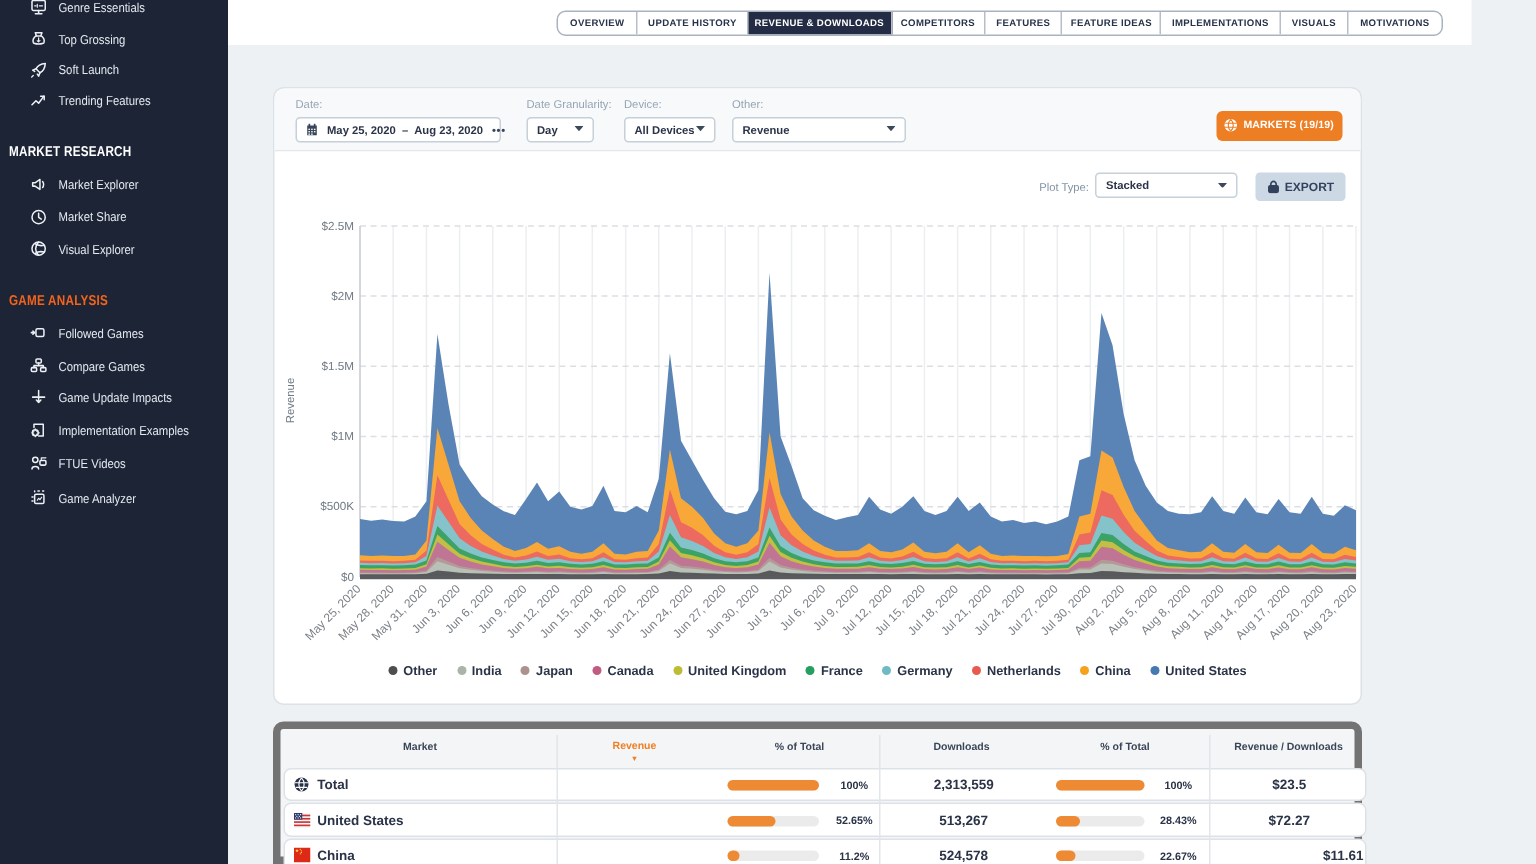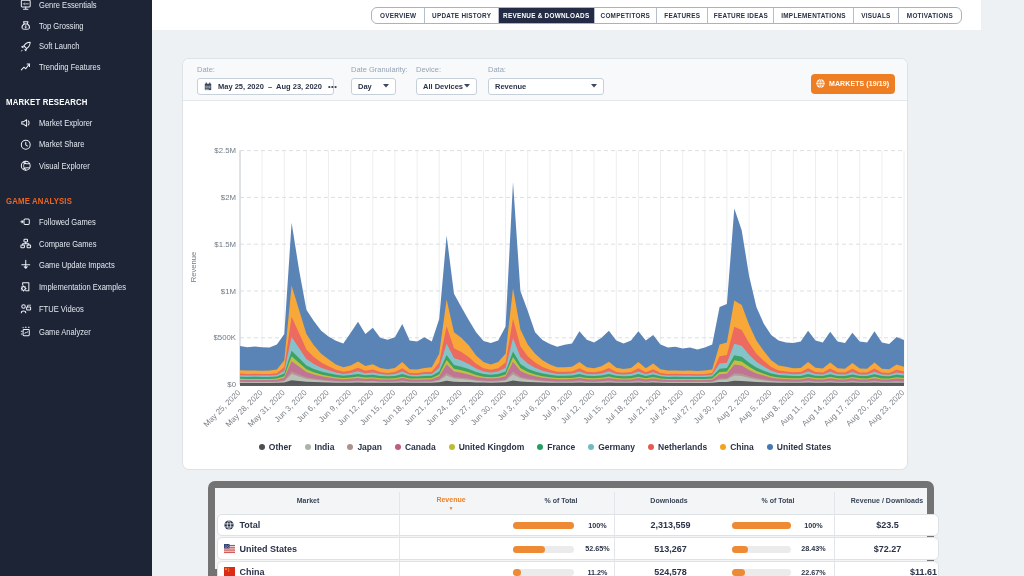--- a/index.html
+++ b/index.html
@@ -20,21 +20,21 @@
 .fbox { position:absolute; height:17px; background:#fff; border:1px solid #c6d0d9; border-radius:3px; display:flex; align-items:center; padding:0 6px; font-size:7.5px; font-weight:bold; color:#2a3347; white-space:nowrap; }
 .mbtn { position:absolute; right:12.4px; top:14.5px; width:84px; height:20px; background:#ee7e23; border-radius:4px; color:#fff; font-size:7px; font-weight:bold; display:flex; align-items:center; justify-content:center; letter-spacing:0.1px; }
 .prow { position:absolute; left:0; top:52px; width:724px; height:30px; }
 .plabel { position:absolute; right:181px; top:9px; font-size:7.5px; color:#8294a6; }
 .prow .fbox { position:absolute !important; left:547.4px !important; top:4px !important; }
 .ebtn { position:absolute; left:654px; top:4px; width:60px; height:19px; background:#ccd9e4; border-radius:3px; color:#33415c; font-size:8px; font-weight:bold; display:flex; align-items:center; justify-content:center; }
 .chart { position:absolute; left:0; top:0; }
 .legend { position:absolute; left:0; top:383px; width:724px; display:flex; justify-content:center; align-items:center; }
 .litem { display:flex; align-items:center; font-size:8.5px; font-weight:bold; color:#2a3347; margin:0 6.5px; white-space:nowrap; }
 .ldot { width:6px; height:6px; border-radius:50%; margin-right:4px; flex:none; }
-.card2 { position:absolute; left:182px; top:481px; width:726px; height:95px; background:#f3f5f7; border:7px solid #737373; border-radius:7px 7px 0 0; z-index:2;margin-left:26px; }
+.card2 { position:absolute; left:182px; top:481px; width:726px; height:95px; background:#f3f5f7; border:5px solid #737373; border-radius:7px 7px 0 0; z-index:2; }
 .thead { position:absolute; left:0; top:0; width:724px; height:24px; }
 .th { position:absolute; top:8.5px; font-size:7px; font-weight:bold; color:#3a4556; text-align:center; line-height:1.1; }
 .thor { color:#ef7f23; top:8px; }
 .sortarr { font-size:5px; color:#ef7f23; }
 .tsep { position:absolute; top:4px; height:91px; width:1px; background:#e2e6ea; z-index:3; }
 .trow { position:absolute; left:1.5px; width:722px; height:22.5px; background:#fff; border:1px solid #dde2e7; border-radius:5px; }
 .tcell { position:absolute; top:0; height:21px; font-size:9px; color:#2a3347; }
 .tnum { position:absolute; top:0; height:21px; font-size:9px; font-weight:bold; color:#2a3347; display:flex; align-items:center; justify-content:center; }
 .tpct { position:absolute; top:0; height:21px; font-size:7.2px; font-weight:bold; color:#2a3347; display:flex; align-items:center; justify-content:center; }
 .btrack { position:absolute; top:7.5px; height:7px; background:#ebebeb; border-radius:3.5px; }
@@ -213,33 +213,48 @@
           <path d="M0 0 L6 0 L3 3.5 Z" fill="#3c485c"></path>
         </svg>
       </div>
   <div class="flabel" style="left:233px">Device:</div>
   <div class="fbox" style="left:233px;top:18.5px;width:61px;justify-content:space-between">
         <span>All Devices</span>
         <svg width="6" height="3.5" viewBox="0 0 6 3.5" style="flex:none">
           <path d="M0 0 L6 0 L3 3.5 Z" fill="#3c485c"></path>
         </svg>
       </div>
-  <div class="flabel" style="left:305px">Data:</div>
+  <div class="flabel" style="left:305px">Other:</div>
   <div class="fbox" style="left:305px;top:18.5px;width:116px;justify-content:space-between">
         <span>Revenue</span>
         <svg width="6" height="3.5" viewBox="0 0 6 3.5" style="flex:none">
           <path d="M0 0 L6 0 L3 3.5 Z" fill="#3c485c"></path>
         </svg>
       </div>
   <div class="mbtn"><svg width="9" height="9" viewBox="0 0 13 13" style="margin-right:4px;flex:none">
           <circle cx="6.5" cy="6.5" r="6" fill="#ffffff"></circle>
           <g fill="none" stroke="#ee7e23" stroke-width="1.1">
             <path d="M6.5 0.8 c-3.2 2.9 -3.2 8.5 0 11.4 M6.5 0.8 c3.2 2.9 3.2 8.5 0 11.4 M0.8 4.6 h11.4 M0.8 8.4 h11.4"></path>
           </g>
         </svg>MARKETS (19/19)</div>
+</div>
+<div class="prow">
+  <span class="plabel">Plot Type:</span>
+  <div class="fbox" style="position:relative;left:0;top:0;width:94.4px;justify-content:space-between;display:inline-flex">
+        <span>Stacked</span>
+        <svg width="6" height="3.5" viewBox="0 0 6 3.5" style="flex:none">
+          <path d="M0 0 L6 0 L3 3.5 Z" fill="#3c485c"></path>
+        </svg>
+      </div>
+  <div class="ebtn"><svg width="8" height="9" viewBox="0 0 9 10" style="margin-right:4px">
+          <g fill="none" stroke="#33415c" stroke-width="1.2">
+            <rect x="1" y="4.2" width="7" height="5" rx="1" fill="#33415c"></rect>
+            <path d="M2.5 4.2 V3 a2 2 0 0 1 4 0 v1.2"></path>
+          </g>
+        </svg>EXPORT</div>
 </div>
 
 <svg class="chart" width="726" height="412" viewBox="0 0 726 412">
 <line x1="57.0" y1="91.6" x2="57.0" y2="325.6" stroke="#eceef0" stroke-width="1"></line>
 <line x1="79.1" y1="91.6" x2="79.1" y2="325.6" stroke="#eceef0" stroke-width="1"></line>
 <line x1="101.3" y1="91.6" x2="101.3" y2="325.6" stroke="#eceef0" stroke-width="1"></line>
 <line x1="123.4" y1="91.6" x2="123.4" y2="325.6" stroke="#eceef0" stroke-width="1"></line>
 <line x1="145.5" y1="91.6" x2="145.5" y2="325.6" stroke="#eceef0" stroke-width="1"></line>
 <line x1="167.7" y1="91.6" x2="167.7" y2="325.6" stroke="#eceef0" stroke-width="1"></line>
 <line x1="189.8" y1="91.6" x2="189.8" y2="325.6" stroke="#eceef0" stroke-width="1"></line>

